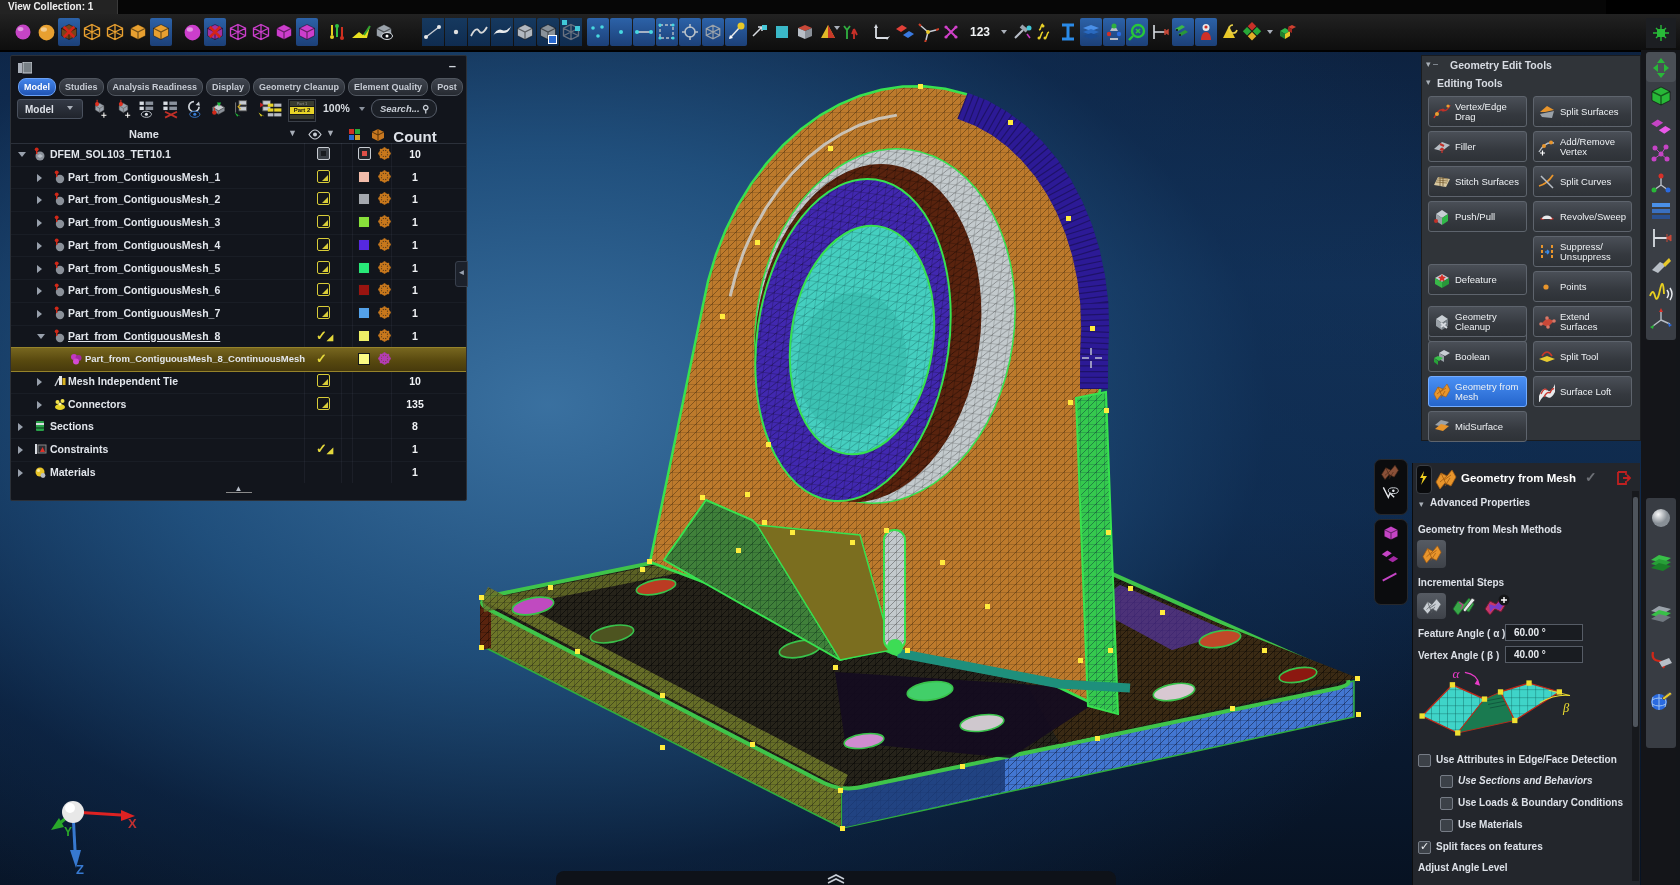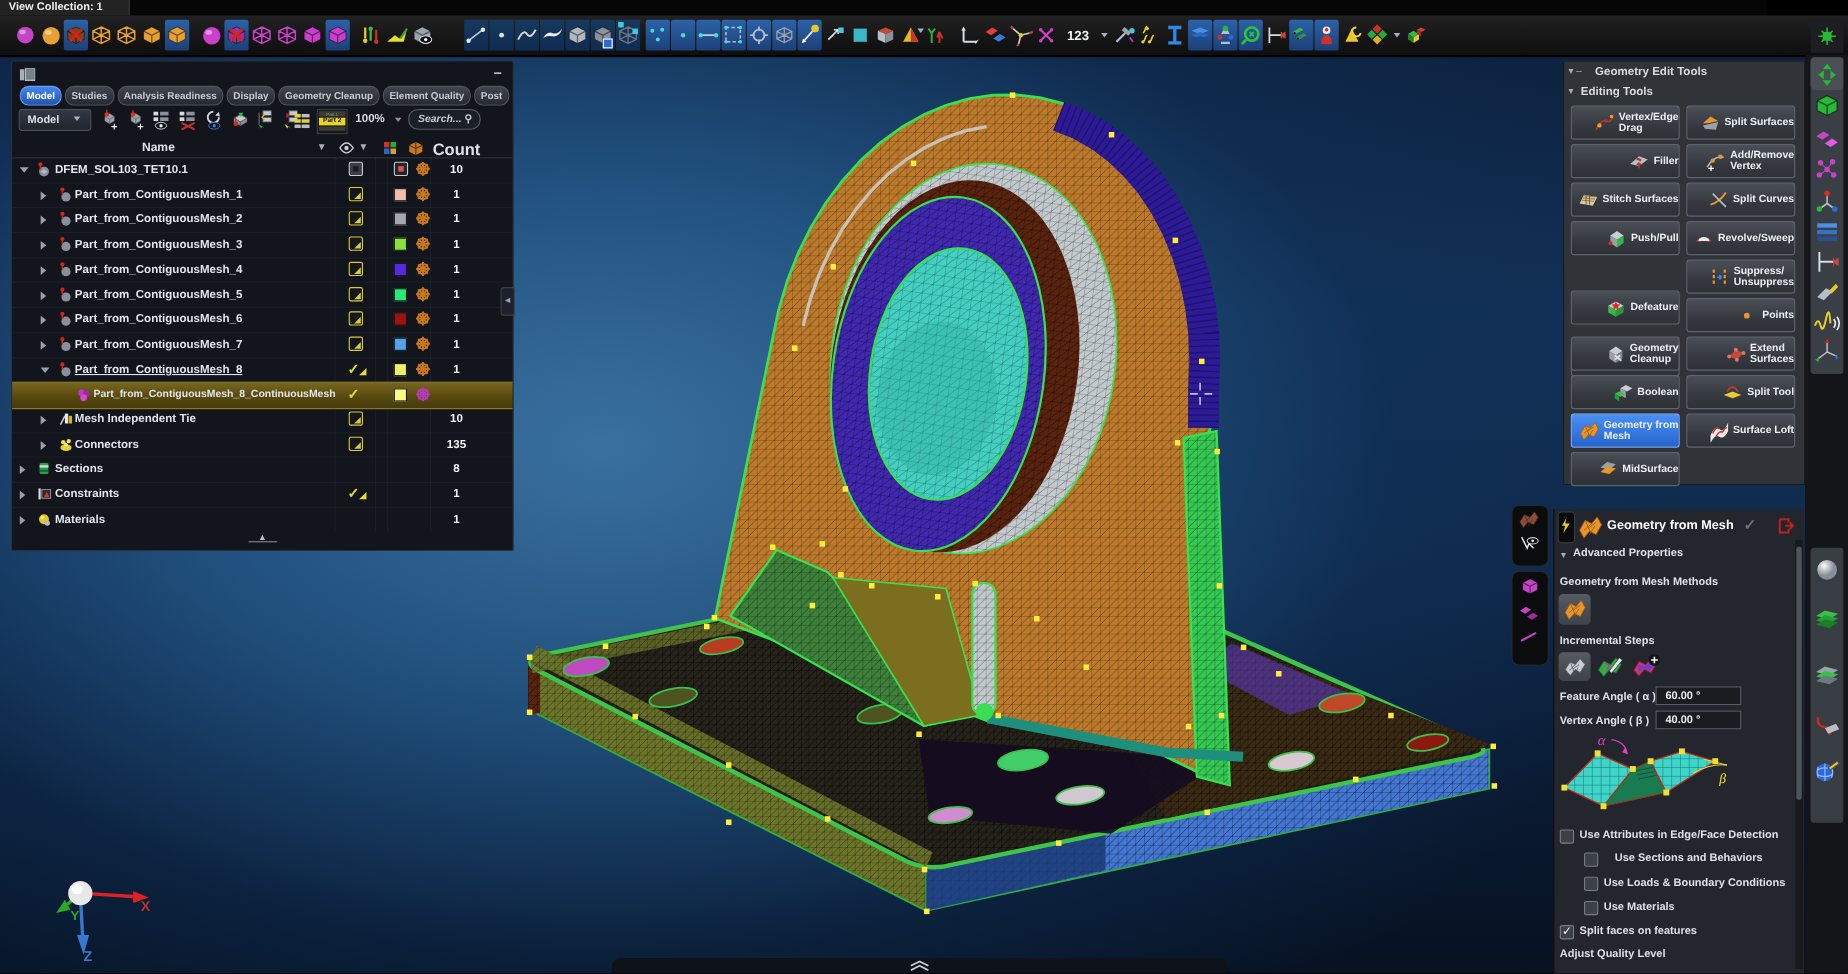--- a/index.html
+++ b/index.html
@@ -51,21 +51,21 @@
   .sqi{position:absolute;left:306px;top:4px;width:13px;height:13px;border:1.5px solid #d8cc38;border-radius:2px;background:#14161a;box-sizing:border-box;}
   .sqi:after{content:"";position:absolute;right:1px;bottom:1px;width:0;height:0;border-left:6px solid transparent;border-bottom:6px solid #d8cc38;}
   .chk{position:absolute;left:305px;top:3px;color:#e4d83c;font-size:13px;font-weight:bold;}
   .sw{position:absolute;left:347px;top:5px;width:12px;height:12px;border:1px solid #15181d;box-sizing:border-box;}
   .whl{position:absolute;left:366px;top:3px;}
   .cnt{position:absolute;left:382px;top:5px;width:44px;text-align:center;font-size:10.5px;font-weight:bold;color:#f0f2f5;}
   .vline{position:absolute;top:87px;width:1px;background:rgba(120,130,150,.1);}
   
   .ebtn{position:absolute;width:99px;height:31px;background:linear-gradient(180deg,#4a4f57 0%,#35393f 60%,#2e3237 100%);
     border:1px solid #5e646d;border-radius:3px;box-sizing:border-box;display:flex;align-items:center;
-    color:#eef1f4;font-size:9.5px;font-weight:bold;line-height:10px;justify-content:flex-end;}
+    color:#eef1f4;font-size:9.5px;font-weight:normal;line-height:10px;}
   .ebtn svg{flex:none;margin:0 3px 0 3px;}
   .ebtn.act{background:linear-gradient(180deg,#4a90f4 0%,#2565cc 100%);border-color:#74acff;}
   
   .dlbl{position:absolute;font-size:10px;font-weight:bold;color:#dde1e8;white-space:nowrap;}
   .dinp{position:absolute;width:78px;height:17px;background:#191c21;border:1px solid #565c66;box-sizing:border-box;
     color:#e8ebef;font-size:10px;font-weight:bold;line-height:15px;padding-left:8px;}
   .cbx{position:absolute;width:13px;height:13px;background:#3c4148;border:1px solid #767c86;border-radius:2px;box-sizing:border-box;}
 </style>
 </head>
 <body>
@@ -1146,30 +1146,30 @@
       <text x="42" y="14" fill="#e83cc8" font-size="15" font-style="italic" font-family="Liberation Serif">α</text>
       <path d="M56 8q14 2 16 14" fill="none" stroke="#e83cc8" stroke-width="1.2"></path>
       <path d="M70 16l3 7-6-2z" fill="#e83cc8"></path>
       <text x="166" y="52" fill="#f0e030" font-size="14" font-style="italic" font-family="Liberation Serif">β</text>
       <path d="M140 42q18-10 34-8" fill="none" stroke="#f0e030" stroke-width="1.2"></path>
       <path d="M150 28l24 6" stroke="#f0e030" stroke-width="1"></path>
     </svg>
     <div class="cbx" style="left:5px;top:291px;"></div>
     <div class="dlbl" style="left:23px;top:291px;">Use Attributes in Edge/Face Detection</div>
     <div class="cbx" style="left:27px;top:312px;"></div>
-    <div class="dlbl" style="left:55px;top:312px;">Use Sections and Behaviors</div>
+    <div class="dlbl" style="left:45px;top:312px;font-style:italic;">Use Sections and Behaviors</div>
     <div class="cbx" style="left:27px;top:334px;"></div>
     <div class="dlbl" style="left:45px;top:334px;">Use Loads &amp; Boundary Conditions</div>
     <div class="cbx" style="left:27px;top:356px;"></div>
     <div class="dlbl" style="left:45px;top:356px;">Use Materials</div>
     <div class="cbx" style="left:5px;top:378px;">
         <div style="color:#f0f2f5;font-size:11px;margin:-2px 0 0 1px;">✓</div>
       </div>
     <div class="dlbl" style="left:23px;top:378px;">Split faces on features</div>
-    <div class="dlbl" style="left:5px;top:399px;">Adjust Quality Level</div>
+    <div class="dlbl" style="left:5px;top:399px;">Adjust Angle Level</div>
     <div style="position:absolute;left:219px;top:28px;width:7px;height:390px;background:#17191d;">
         <div style="position:absolute;left:1px;top:6px;width:5px;height:230px;background:#4e545c;border-radius:2px;"></div>
       </div>
   </div>
   <div id="ministrip">
     <div style="position:absolute;left:0;top:0;width:32px;height:54px;background:#0b0c0e;border-radius:7px;border:1px solid #26282c;">
       <svg width="20" height="18" viewBox="0 0 24 20" style="margin:3px 5px 0">
           <path d="M2 13l5-8 6 3 5-6 4 6-5 8-6-3-5 6z" fill="#8a5038" stroke="#4a2818" stroke-width=".8"></path>
           <path d="M7 5l5 11m1-8l-7 6m10-4l-5 8" stroke="#4a2818" stroke-width=".8"></path>
         </svg>

